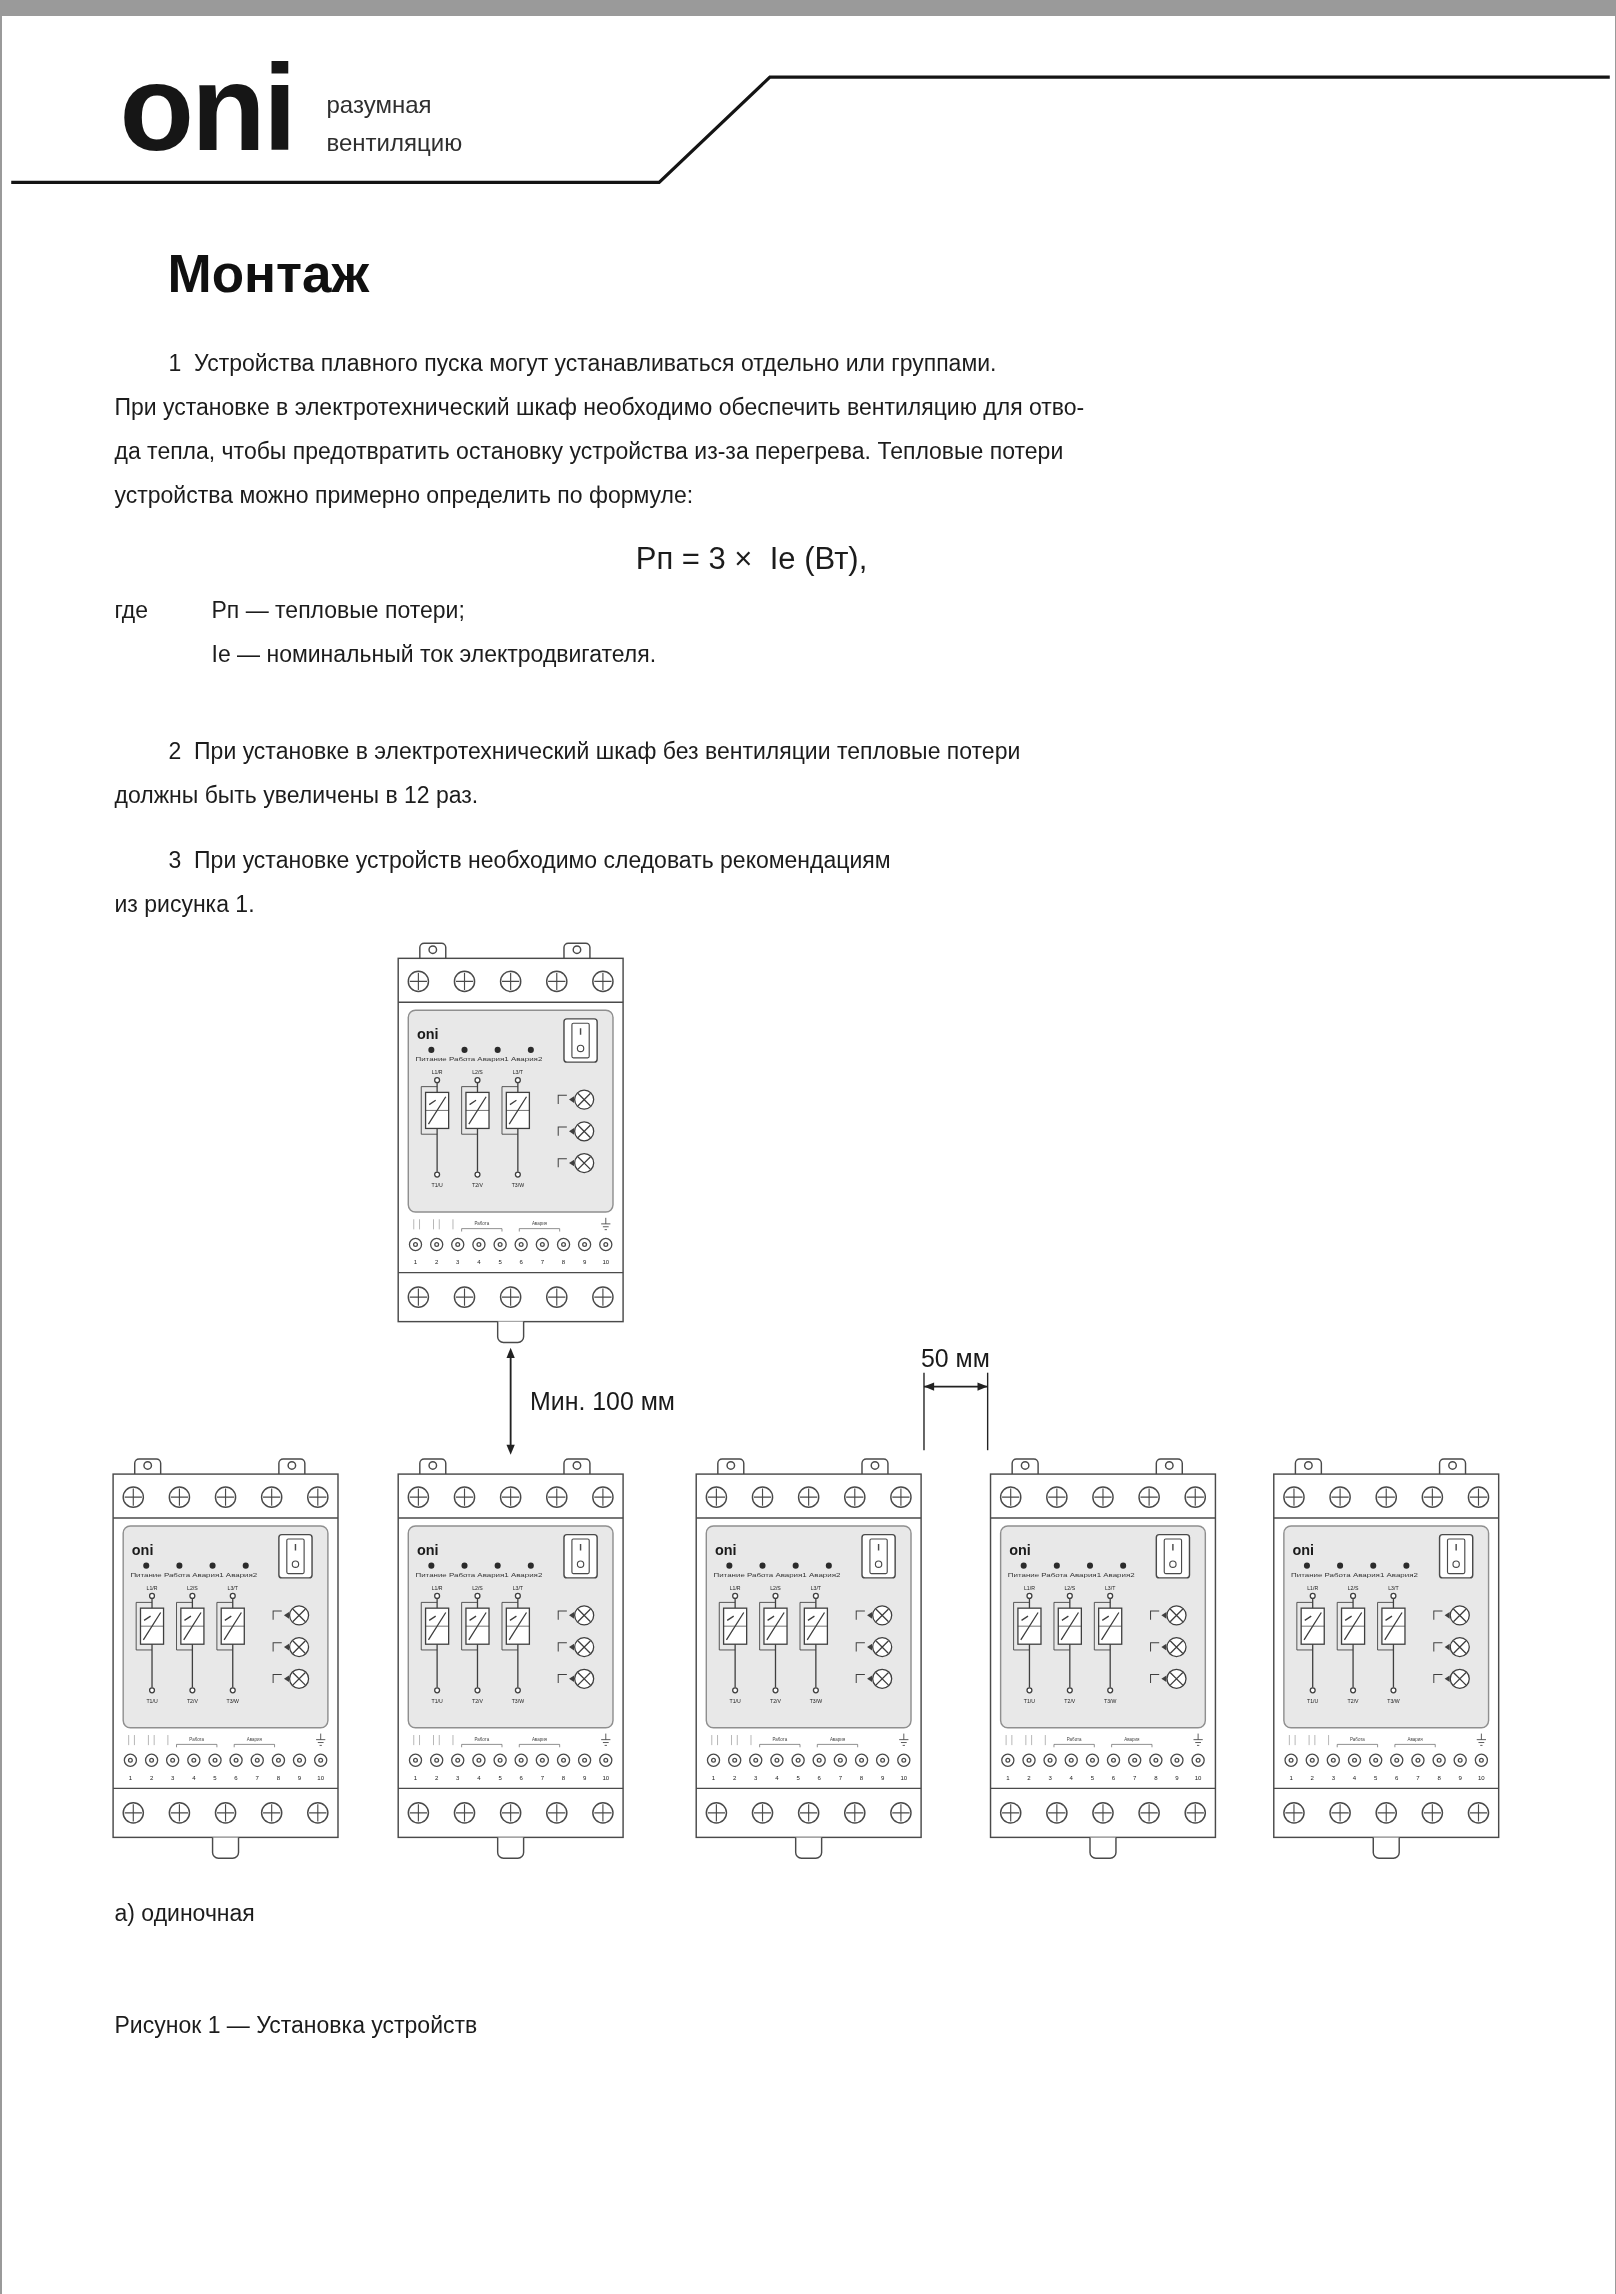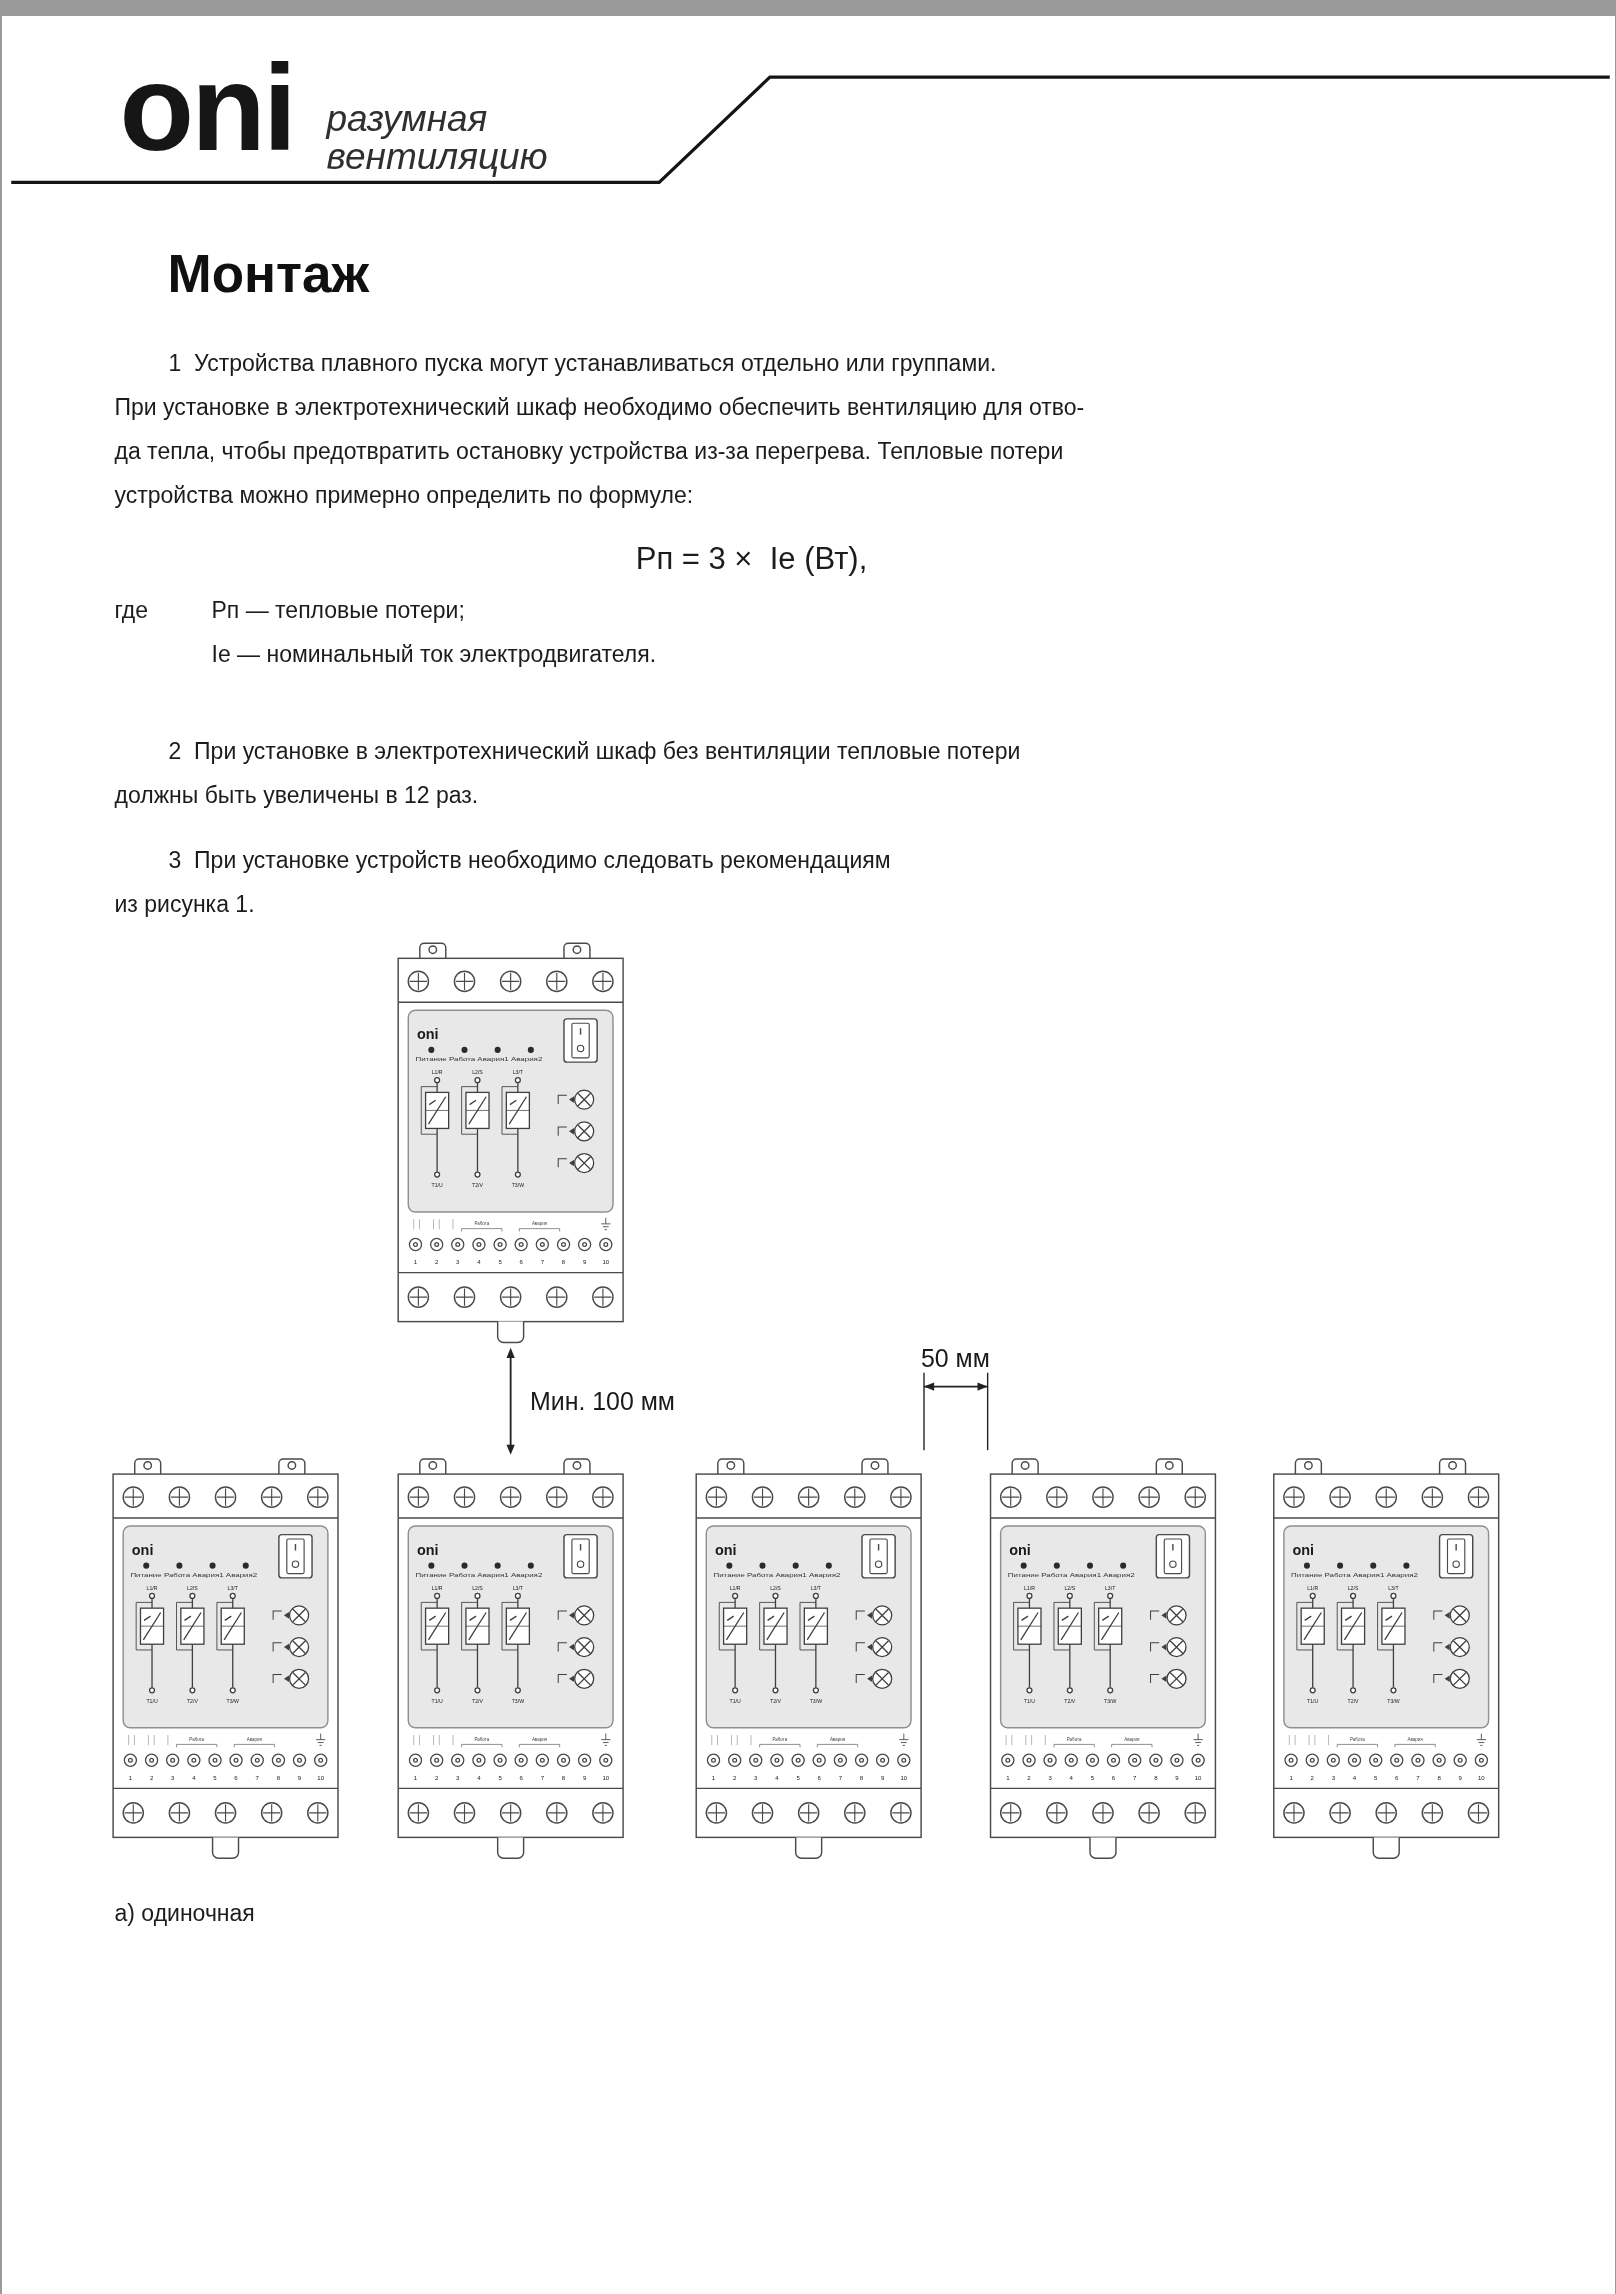--- a/index.html
+++ b/index.html
@@ -8,22 +8,22 @@
     position:relative; width:1613px; height:2294px; margin:16px auto;
     background:#ffffff; overflow:hidden;
     font-family:"Liberation Sans", sans-serif; color:#1a1a1a;
   }
   .logo {
     position:absolute; left:118px; top:31px;
     font-size:122px; line-height:122px; font-weight:bold; letter-spacing:-2.8px;
     color:#161616;
   }
   .tagline {
-    position:absolute; left:325px; top:84px;
-    font-size:37px; line-height:38px; color:#2f2f2f;font-style:italic;
+    position:absolute; left:325px; top:70px;
+    font-size:24px; line-height:38px; color:#2f2f2f;
   }
   .header-rule { position:absolute; left:0; top:0; }
   .title {
     position:absolute; left:166px; top:227px;
     font-size:53px; font-weight:bold; color:#101010;
   }
   .para { position:absolute; }
   .para .line, .defs .line, .where-label, .fig-label, .caption {
     font-size:23px; line-height:44px; white-space:pre; color:#1c1c1c;
   }
@@ -256,15 +256,16 @@
       <line x1="1068" y1="482" x2="1068" y2="566" stroke="#222222" stroke-width="1.5"></line>
       <line x1="999" y1="497" x2="1068" y2="497" stroke="#222222" stroke-width="2"></line>
       <polygon points="999,497 1010,492.5 1010,501.5" fill="#222222"></polygon>
       <polygon points="1068,497 1057,492.5 1057,501.5" fill="#222222"></polygon>
       <text x="1033" y="476" font-size="27" fill="#1a1a1a" text-anchor="middle">50 мм</text>
     </g>
   </svg>
 
   <div class="fig-label label-a">а) одиночная</div>
 
+  <div class="caption fig-label">Рисунок 1 — Установка устройств</div>
 
 </div>
 
 
 </body></html>

